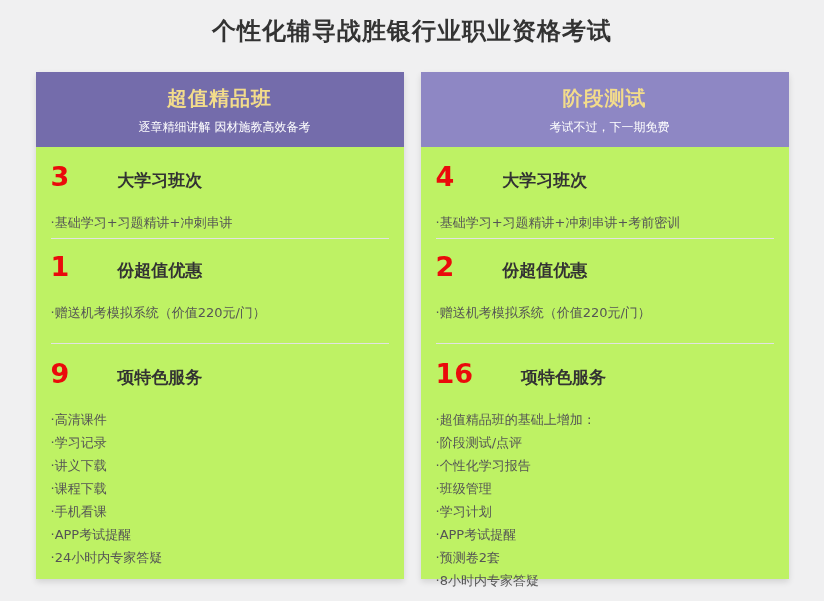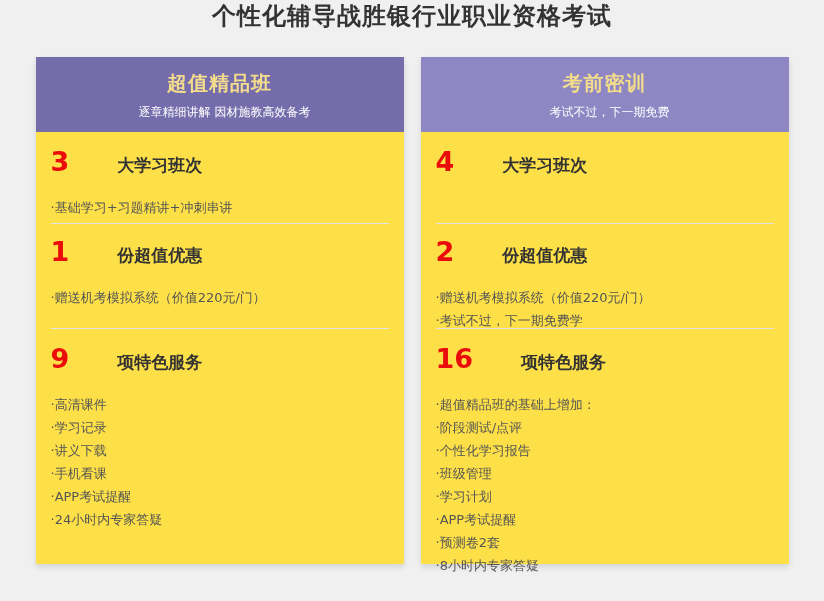--- a/index.html
+++ b/index.html
@@ -5,35 +5,36 @@
   * { box-sizing: border-box; margin: 0; padding: 0; }
   html, body {
     width: 824px;
     height: 601px;
     background: #f0f0f1;
     font-family: "DejaVu Sans", "Liberation Sans", sans-serif;
     overflow: hidden;
   }
   .page-title {
     text-align: center;
+    padding-top: 15px;
     font-size: 24px;
     font-weight: bold;
     color: #333;
     letter-spacing: 1px;
   }
   .cards {
     display: flex;
     justify-content: center;
     gap: 17px;
     margin-top: 25px;
   }
   .card {
     width: 368px;
     height: 507px;
-    background: #fde047;
+    background: #bef264;
     box-shadow: 0 3px 6px rgba(0,0,0,0.12);
     display: flex;
     flex-direction: column;
   }
   .card-header {
     height: 75px;
     text-align: center;
     flex: 0 0 auto;
   }
   .class-title {
@@ -122,48 +123,51 @@
       </div>
       <div class="section sec-2">
         <div class="heading">
           <span class="num" style="color: rgb(234, 11, 11);">9</span>
           <span class="htext">项特色服务</span>
         </div>
         <div class="feature-list">
             <div class="item">·高清课件</div>
             <div class="item">·学习记录</div>
             <div class="item">·讲义下载</div>
+            <div class="item">·课程下载</div>
             <div class="item">·手机看课</div>
             <div class="item">·APP考试提醒</div>
             <div class="item">·24小时内专家答疑</div>
           </div>
       </div>
     </div>
   </div>
 
   <div class="card">
     <div class="card-header" style="background-color: rgb(142, 135, 196);">
-      <div class="class-title" style="color: rgb(243, 220, 139);">考前密训</div>
+      <div class="class-title" style="color: rgb(243, 220, 139);">阶段测试</div>
       <div class="class-slogan">考试不过，下一期免费</div>
     </div>
     <div class="card-body">
       <div class="section sec-0">
         <div class="heading">
           <span class="num" style="color: rgb(234, 11, 11);">4</span>
           <span class="htext">大学习班次</span>
         </div>
+        <div class="feature-list">
+            <div class="item">·基础学习+习题精讲+冲刺串讲+考前密训</div>
+          </div>
       </div>
       <div class="section sec-1">
         <div class="heading">
           <span class="num" style="color: rgb(234, 11, 11);">2</span>
           <span class="htext">份超值优惠</span>
         </div>
         <div class="feature-list">
             <div class="item">·赠送机考模拟系统（价值220元/门）</div>
-            <div class="item">·考试不过，下一期免费学</div>
           </div>
       </div>
       <div class="section sec-2">
         <div class="heading">
           <span class="num" style="color: rgb(234, 11, 11);">16</span>
           <span class="htext">项特色服务</span>
         </div>
         <div class="feature-list">
             <div class="item">·超值精品班的基础上增加：</div>
             <div class="item">·阶段测试/点评</div>

